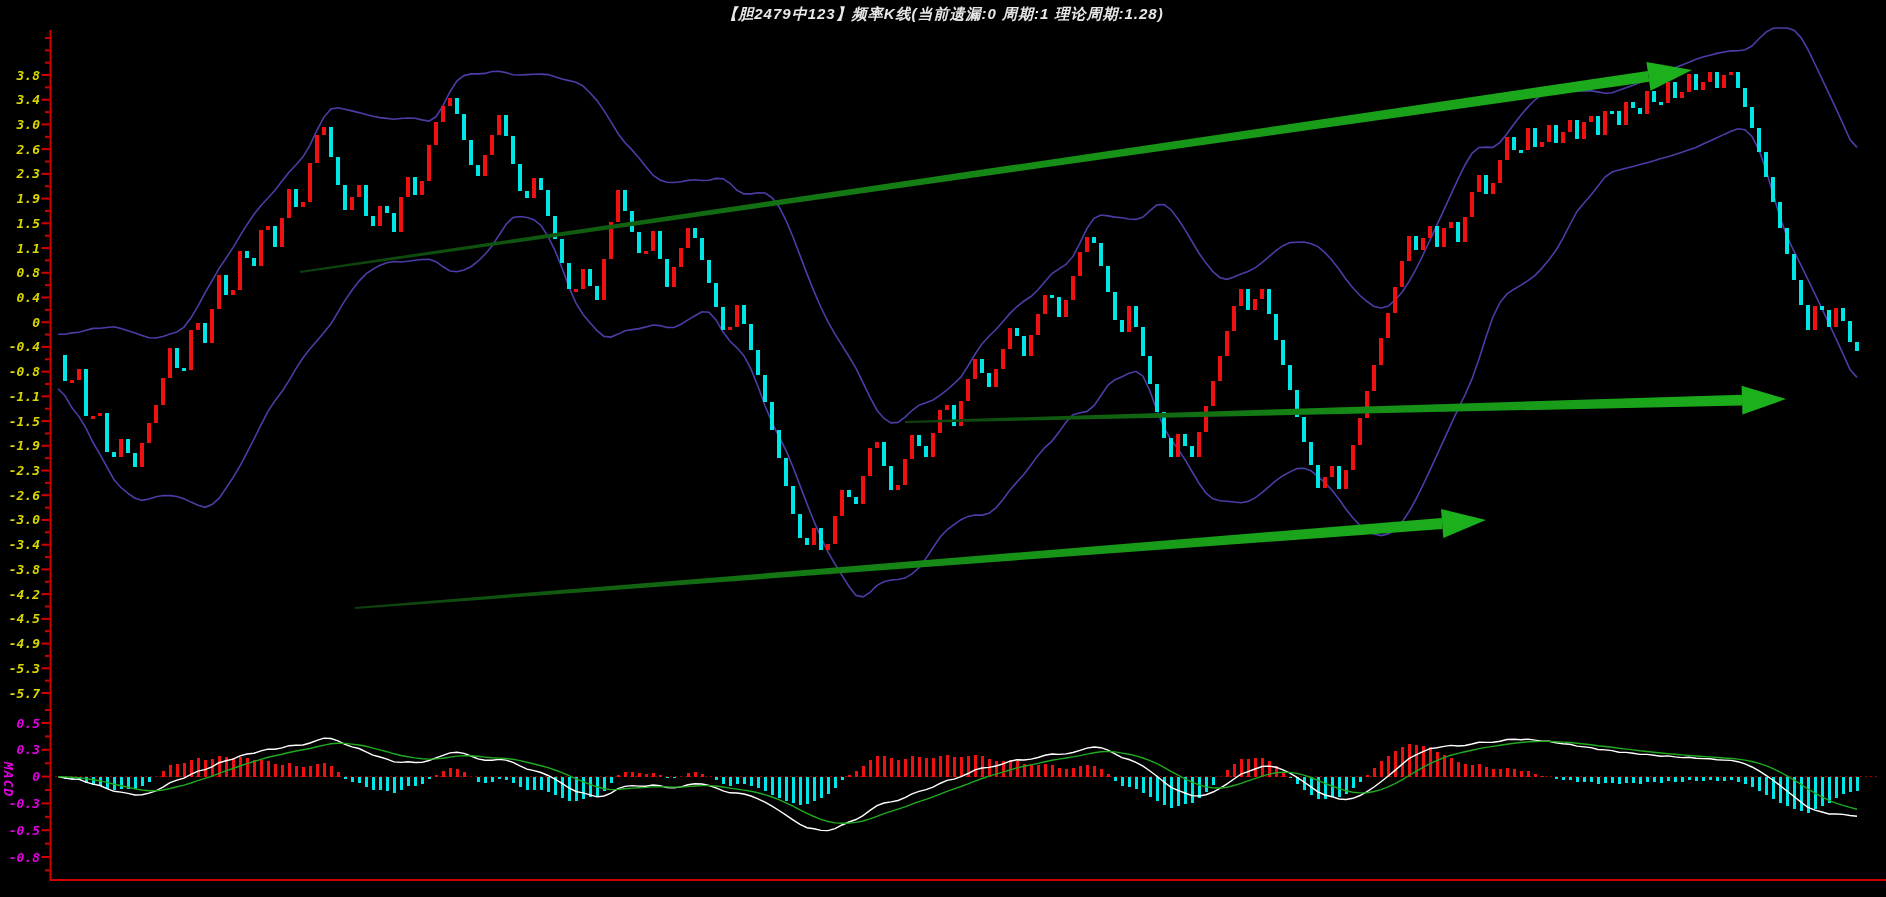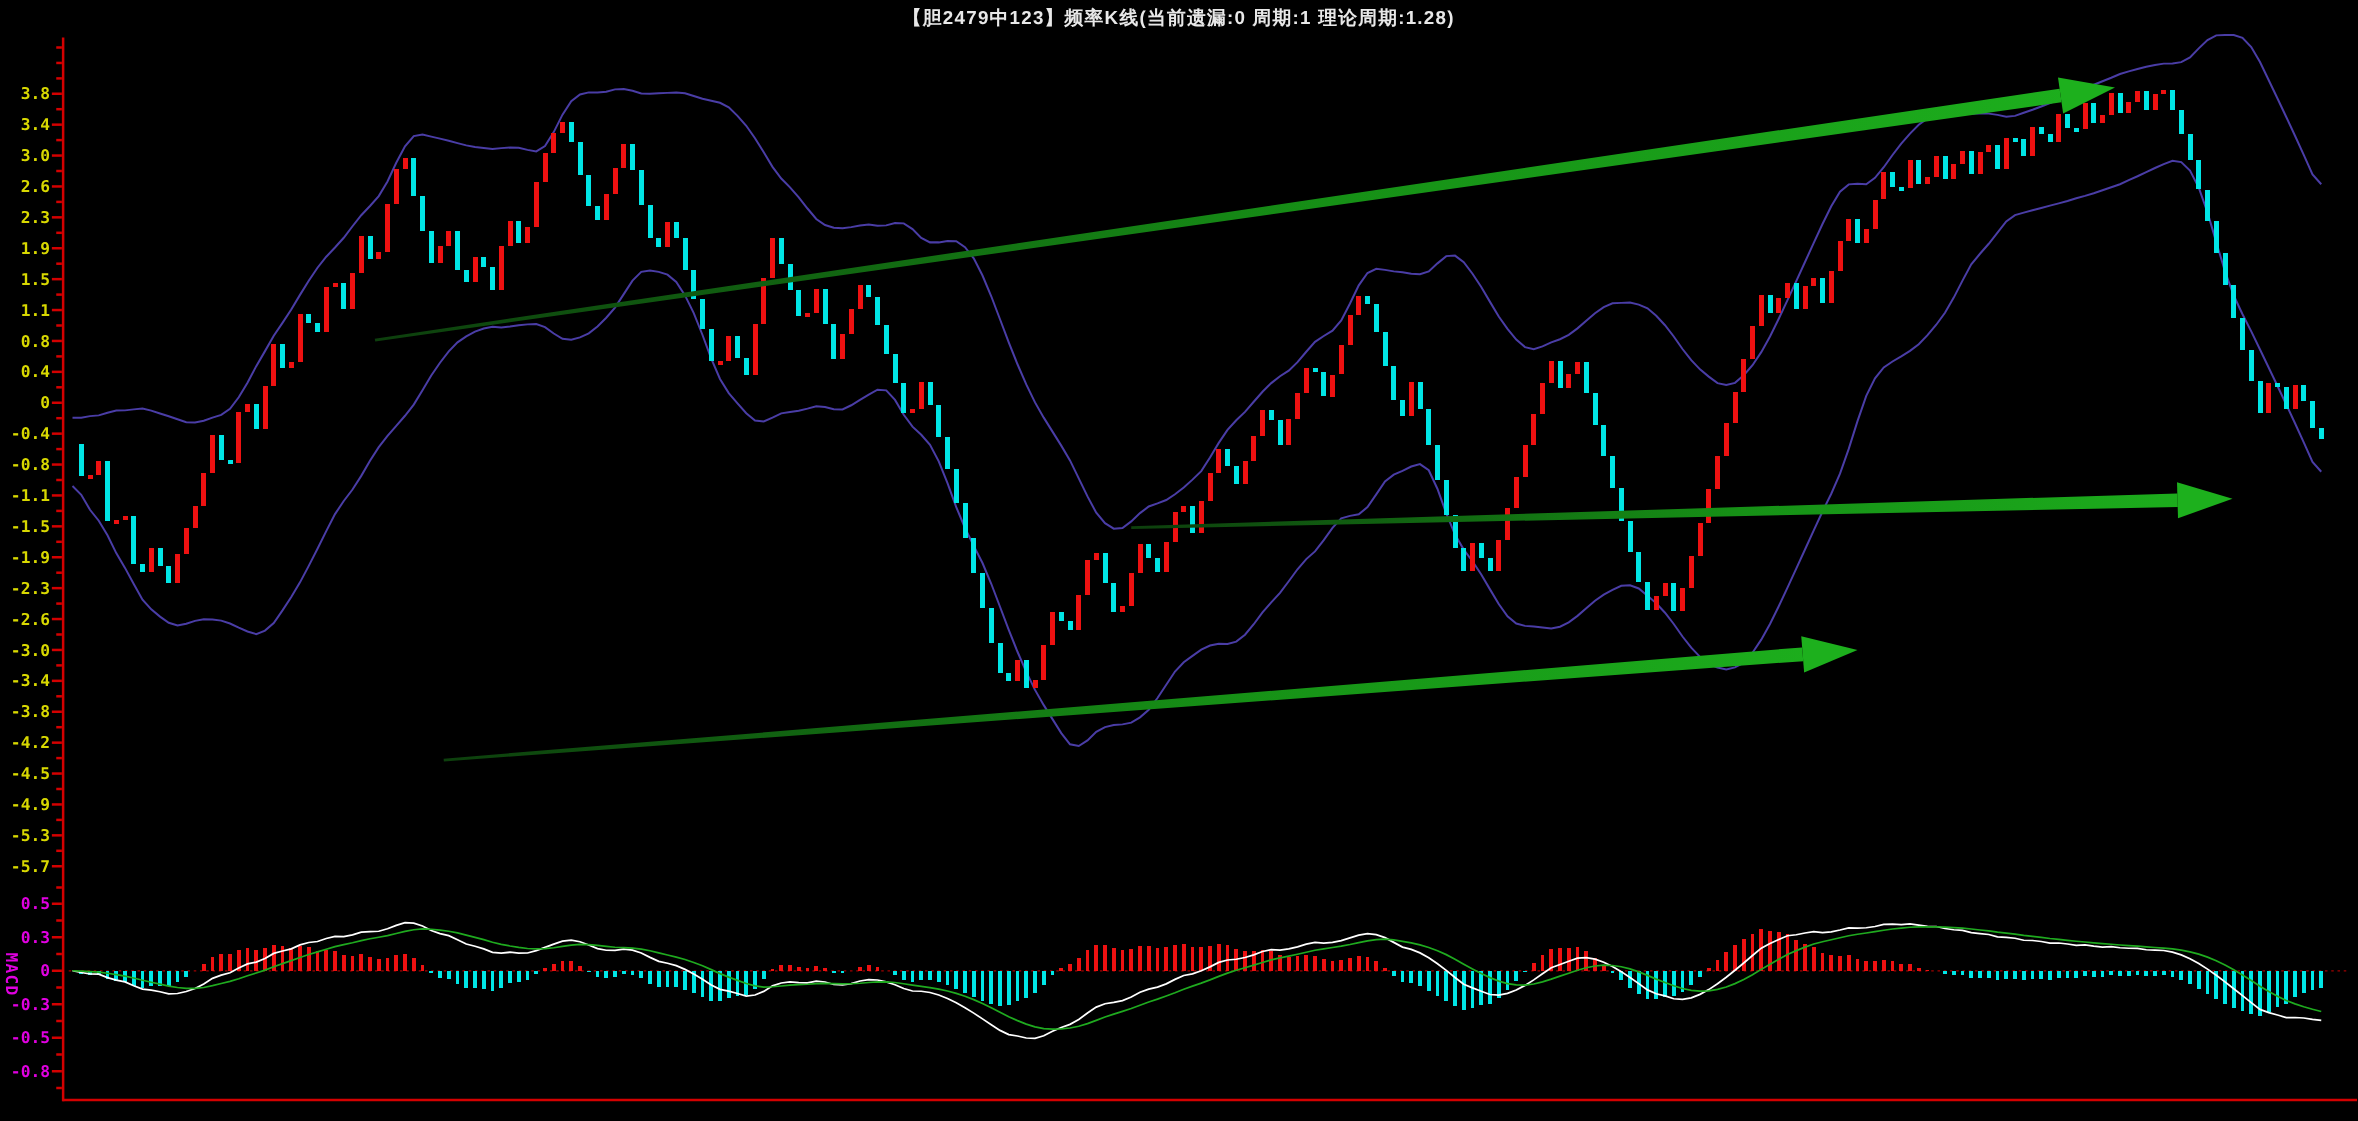--- a/index.html
+++ b/index.html
@@ -1,17 +1,17 @@
 <!DOCTYPE html>
 <html><head>
 <meta charset="utf-8">
 <style>
   html,body{margin:0;padding:0;background:#000;}
   #app{position:relative;width:1886px;height:897px;background:#000;overflow:hidden;
-       font-family:"DejaVu Sans Mono","Liberation Mono",monospace;}
+       font-family:"DejaVu Sans Mono","Liberation Mono",monospace;font-style:italic;}
   #title{position:absolute;top:5px;left:0;width:100%;text-align:center;
          color:#e8e8e8;font-size:15px;font-weight:bold;letter-spacing:1px;
          font-family:"Liberation Sans","DejaVu Sans",sans-serif;}
   #macdTag{position:absolute;left:1px;top:762px;color:#e000e0;font-size:13px;
            font-weight:bold;writing-mode:vertical-rl;letter-spacing:1px;}
   svg{position:absolute;left:0;top:0;}
 </style>
 </head>
 <body>
 

